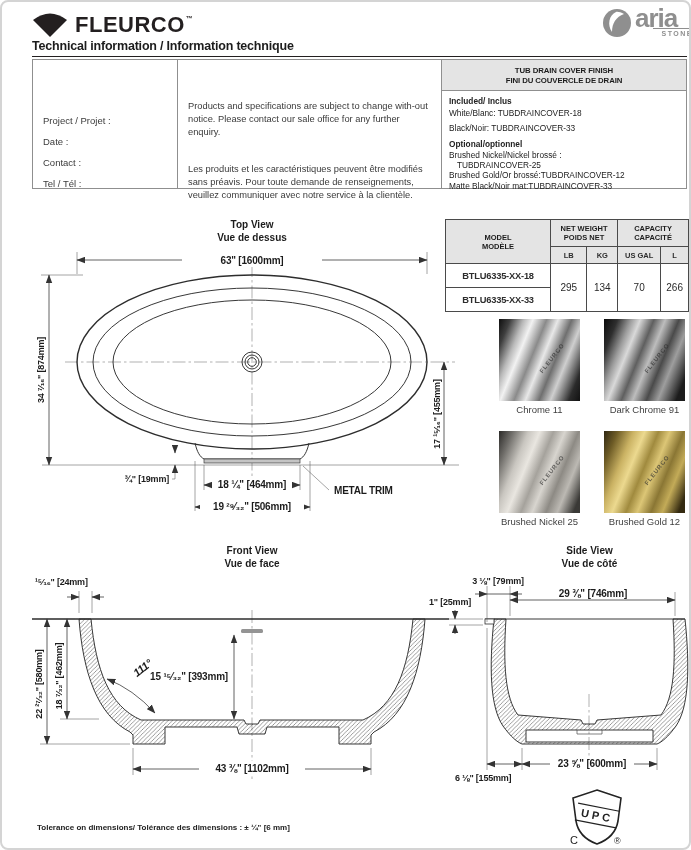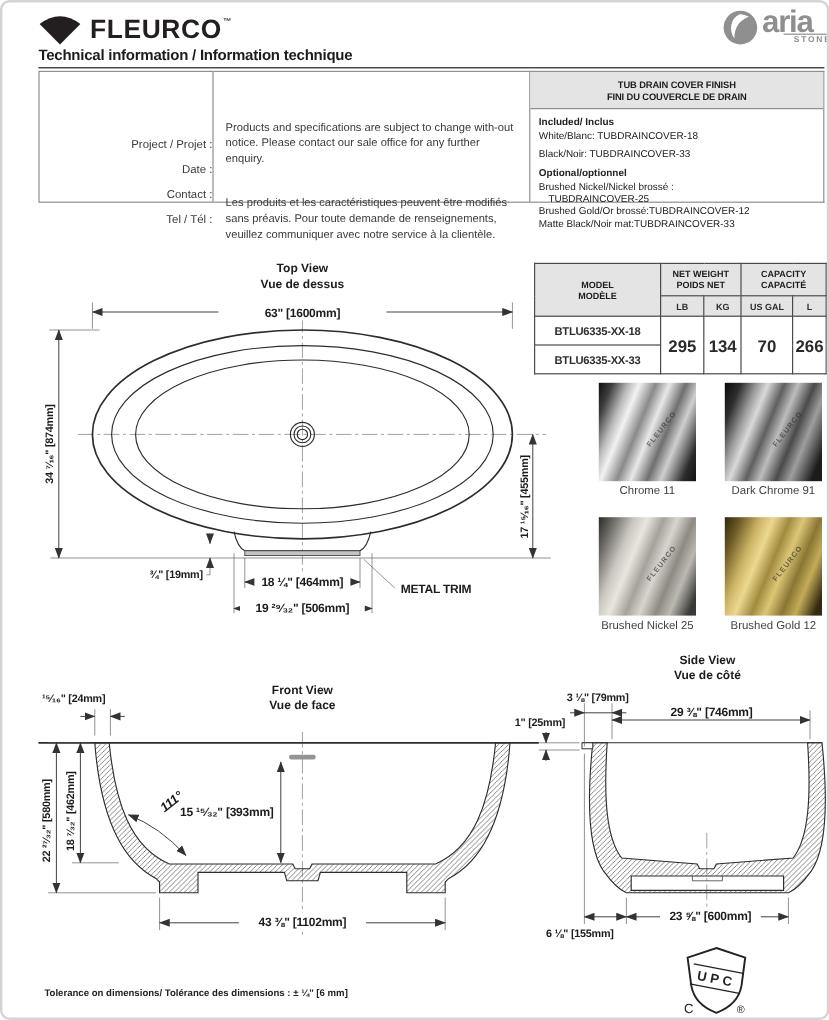--- a/index.html
+++ b/index.html
@@ -14,41 +14,41 @@
   .fl-tm{font-size:7px;font-weight:bold;color:#231f20;margin-left:1px;margin-top:-12px;}
   .aria-logo{display:flex;align-items:center;}
   .aria-word{margin-left:3px;font-weight:bold;color:#8f8f8f;}
   .aria-name{font-size:26px;letter-spacing:-1px;line-height:20px;}
   .aria-stone{font-size:7px;letter-spacing:1.5px;border-top:1.5px solid #8f8f8f;width:40px;margin-left:18px;text-align:right;line-height:9px;}
   .doc-title{border-bottom:1.7px solid #231f20;padding-bottom:3px;font-size:12.5px;font-weight:bold;color:#1c1c1c;letter-spacing:-.2px;}
   .it{}
 
   
   .info-row{display:flex;width:655px;height:150px;}
-  .info-cell{border:1px solid #8f8f8f;border-left:none;box-sizing:border-box;height:110px;}
-  .info-cell:first-child{border-left:1px solid #8f8f8f;text-align:right;}
+  .info-cell{border:1px solid #8f8f8f;border-left:none;box-sizing:border-box;height:130px;}
+  .info-cell:first-child{border-left:1px solid #8f8f8f;}
   .form-cell{width:146px;padding:50px 0 0 10px;}
   .form-cell div{font-size:9.5px;color:#3a3a3a;line-height:21px;}
   .disc-cell{width:264px;padding:40px 10px 0 10px;font-size:9.3px;line-height:13px;color:#3a3a3a;}
   .disc-cell .fr{margin-top:24px;}
   .drain-cell{flex:1;}
   .drain-head{background:#e4e4e4;border-bottom:1px solid #8f8f8f;text-align:center;padding:6px 2px 5px;}
   .drain-head div{font-size:7.8px;font-weight:bold;color:#1c1c1c;line-height:9.5px;letter-spacing:-.1px;}
   .drain-body{padding:5px 7px 0 7px;font-size:8.3px;line-height:10.4px;color:#222;}
   .b{font-weight:bold;}
   .mt2{margin-top:2px}.mt4{margin-top:4px}.mt6{margin-top:6px}
   .indent{padding-left:8px;}
 
   
   .mtable{border-collapse:collapse;font-family:inherit;}
   .mtable td{border:1px solid #4a4a4a;text-align:center;padding:0;}
   .mtable .hd{background:#e4e4e4;font-size:7.5px;font-weight:bold;line-height:9px;color:#1c1c1c;}
   .mtable .unit{background:#e4e4e4;font-size:7.5px;font-weight:bold;height:16px;}
   .mtable .mname{font-size:9.3px;font-weight:bold;height:23px;letter-spacing:-.2px;}
-  .mtable .val{font-size:14px;color:#2a2a2a;font-weight:bold;}
+  .mtable .val{font-size:10px;color:#2a2a2a;}
 
   
   .swgrid{display:grid;grid-template-columns:81px 81px;column-gap:24px;row-gap:16px;}
   .swatch{width:81px;}
   .sw-img{position:relative;width:81px;height:82px;overflow:hidden;}
   .emboss{position:absolute;right:10px;top:36px;transform:rotate(-52deg);font-size:6px;letter-spacing:1px;
           color:rgba(45,45,45,.65);font-weight:bold;}
   .sw-cap{font-size:9.5px;color:#3f3f3f;text-align:center;margin-top:3px;}
   .sw-chrome{background:linear-gradient(112deg,#0e0e0e 0%,#3e3e3e 10%,#b9b9b9 22%,#f2f2f2 30%,#8a8a8a 42%,#e8e8e8 52%,#6f6f6f 64%,#cfcfcf 74%,#2b2b2b 90%,#111 100%);}
   .sw-dark{background:linear-gradient(112deg,#0a0a0a 0%,#2e2e2e 12%,#9c9c9c 24%,#d9d9d9 32%,#5f5f5f 44%,#bdbdbd 54%,#4a4a4a 66%,#9e9e9e 76%,#1c1c1c 92%);}
@@ -253,21 +253,21 @@
       <div class="sw-cap">Brushed Nickel 25</div>
     </div>
     <div class="swatch">
       <div class="sw-img sw-gold">
         <span class="emboss">FLEURCO</span>
       </div>
       <div class="sw-cap">Brushed Gold 12</div>
     </div>
   </div>
 
-  <div class="abs view-title" style="left:135px;top:567px;width:230px">
+  <div class="abs view-title" style="left:135px;top:542px;width:230px">
     <div>Front View</div>
     <div class="it">Vue de face</div>
   </div>
 
   <svg class="abs" style="left:25px;top:570px" width="430" height="235" viewBox="0 0 430 235">
     <line class="cl" x1="225" y1="38" x2="225" y2="207"></line>
     <line class="ln thick" x1="5" y1="47" x2="422" y2="47"></line>
     <path class="solid" d="M52,47 C56,100 70,143 103,160 L106,163 L106,172 L138,172 L138,155 L210,155 L212,162 L238,162 L240,155 L312,155 L312,172 L344,172 L344,163 L347,160 C380,143 394,100 398,47 L386,47 C381,98 368,134 336,148 L233,148 L231,152 L219,152 L217,148 L114,148 C82,134 69,98 64,47 Z"></path>
     <rect x="214" y="57" width="22" height="4" rx="1.5" fill="#949494"></rect>
 

